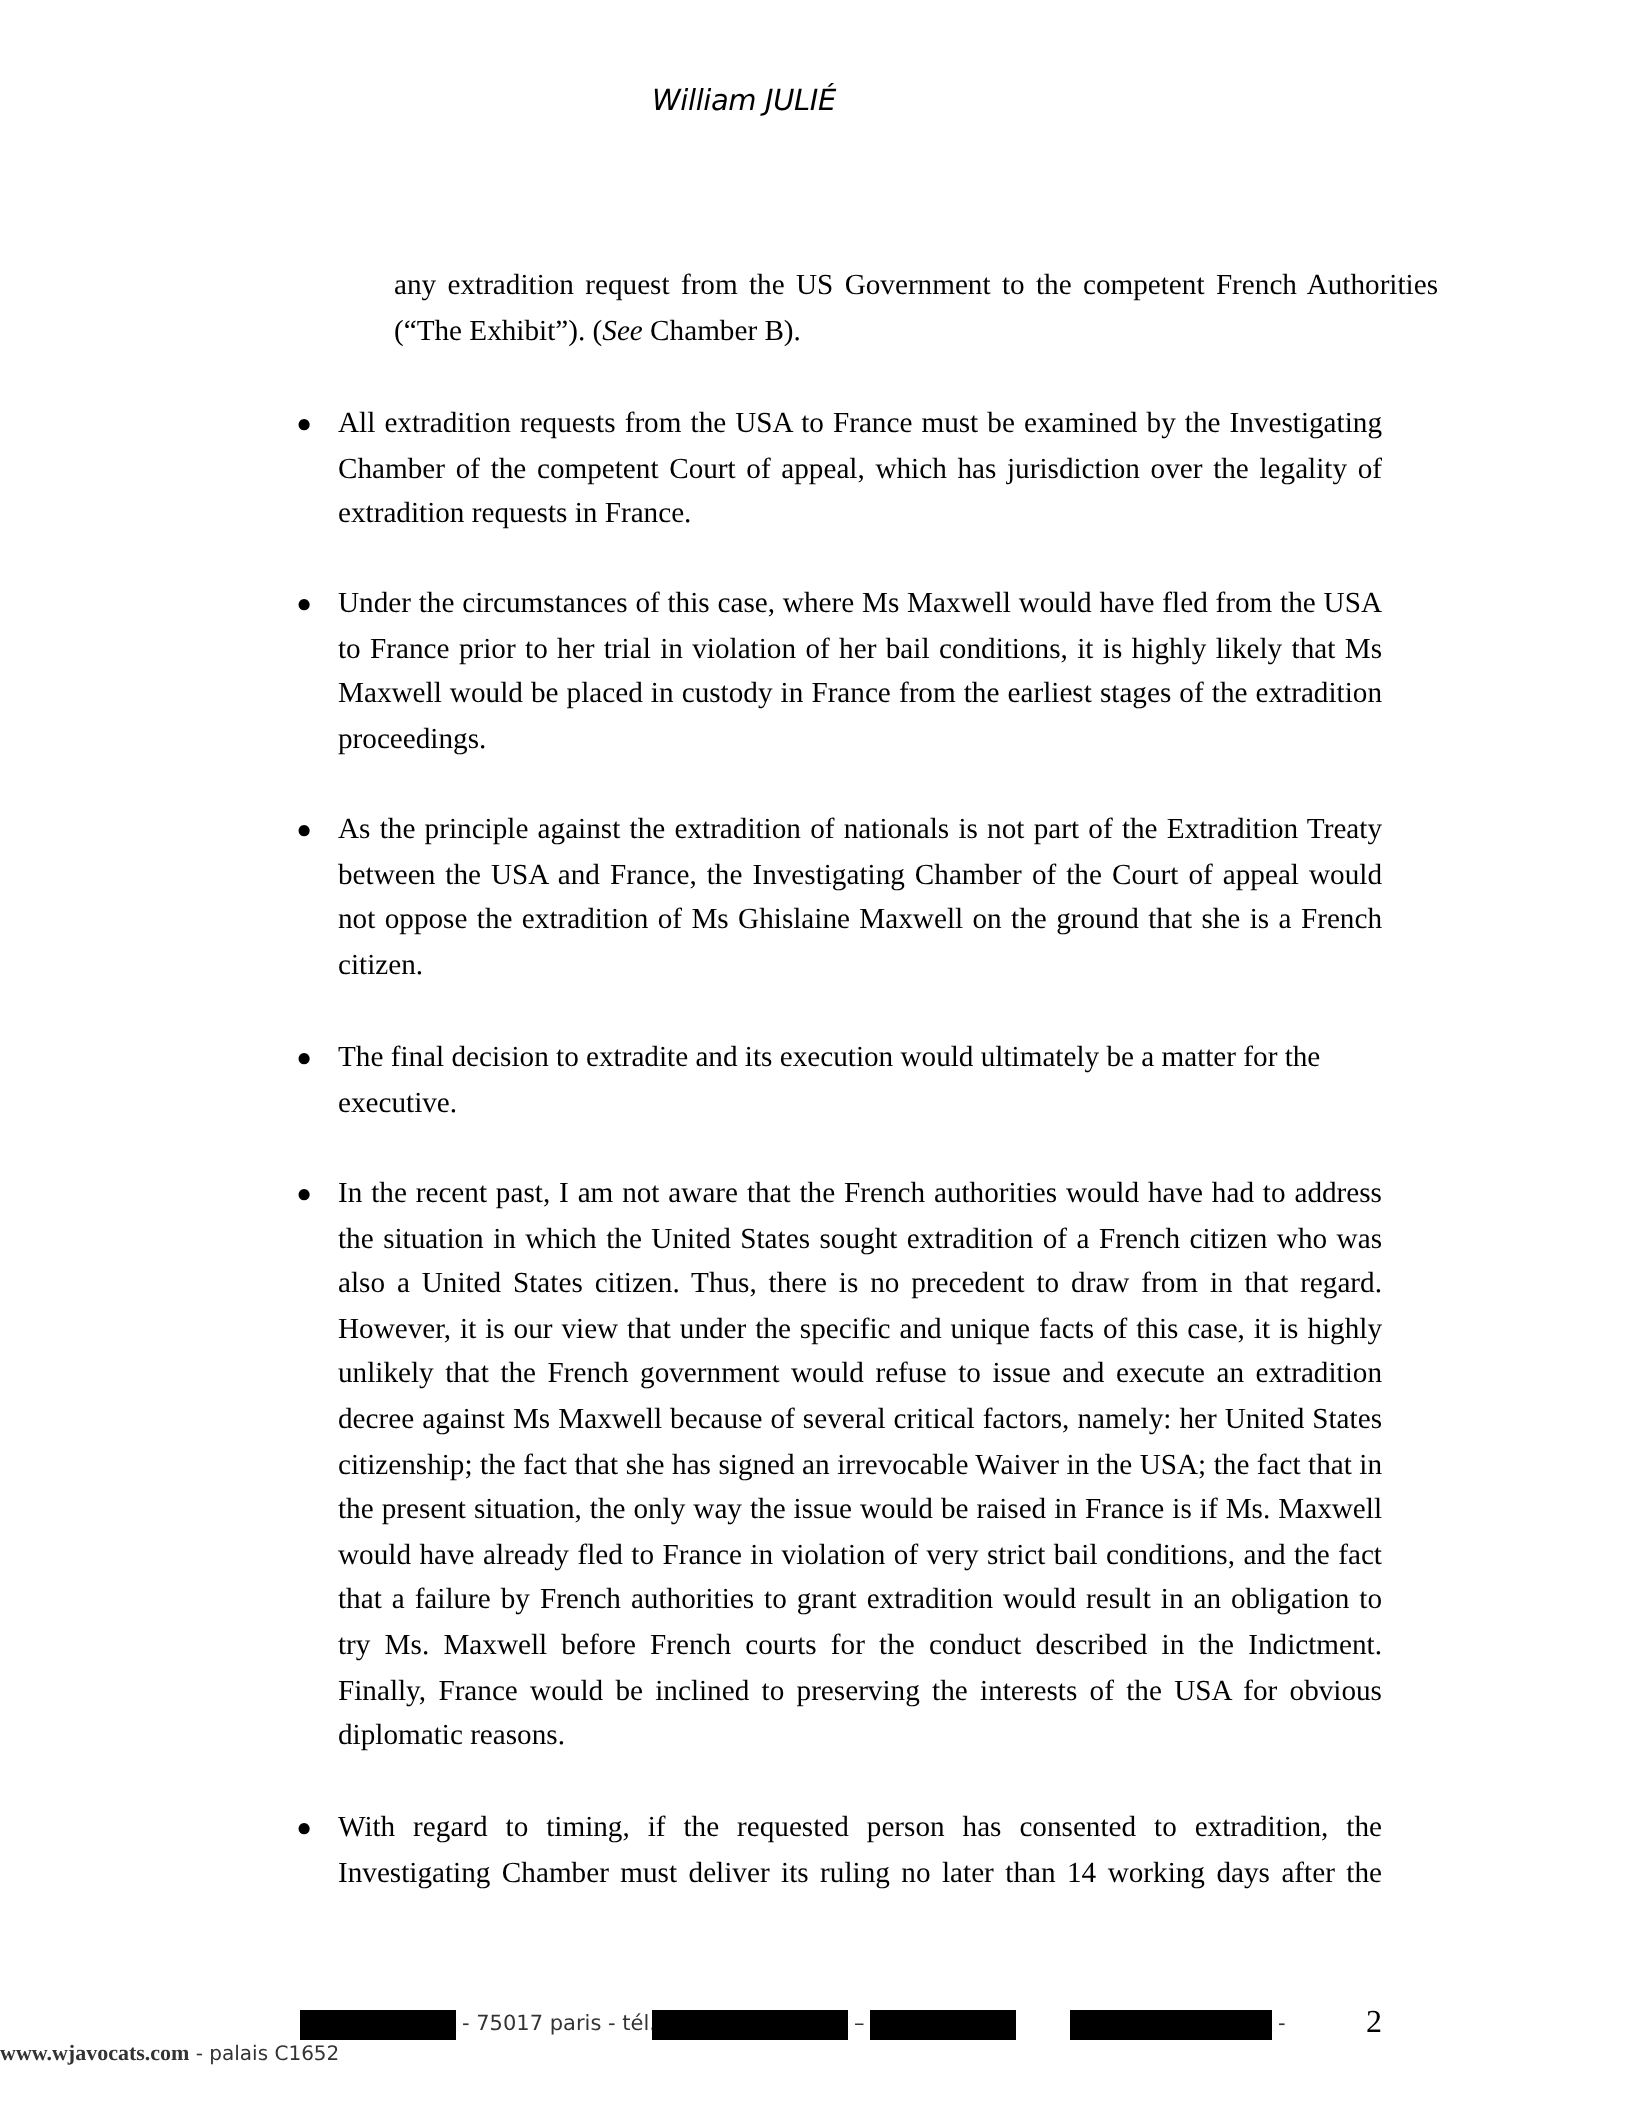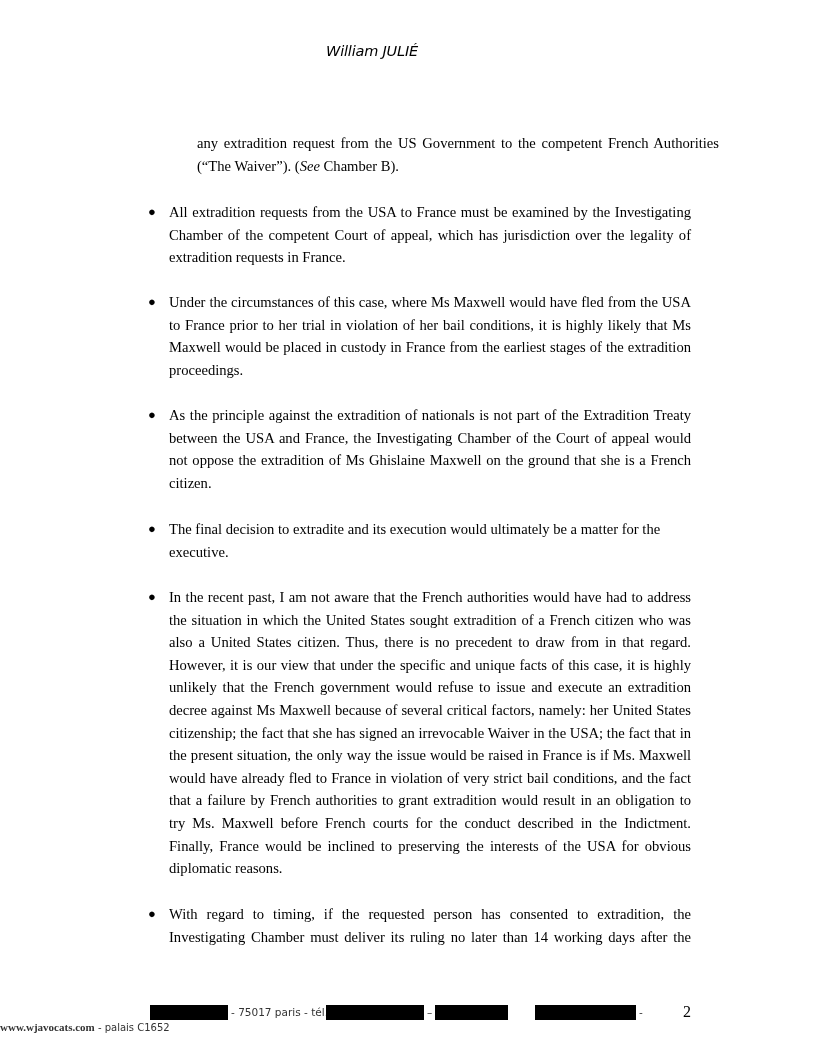--- a/index.html
+++ b/index.html
@@ -120,21 +120,21 @@
   </style>
 </head>
 <body>
 
 <div class="letterhead">
   <div class="name">William JULIÉ</div>
 </div>
 
 <div class="body-text" style="top:132px;">
   <div class="para" style="text-align:justify; text-align-last:justify;">any extradition request from the US Government to the competent French Authorities</div>
-  <div class="para" style="text-align:left;"><span>(“The Waiver”).  (</span><i>See</i><span> Chamber B).</span></div>
+  <div class="para" style="text-align:left;"><span>(“The Exhibit”).  (</span><i>See</i><span> Chamber B).</span></div>
 </div>
 
 <div class="bullet-item" style="top:201px;">
   <span class="bullet">●</span>
   <div class="text">All extradition requests from the USA to France must be examined by the Investigating Chamber of the competent Court of appeal, which has jurisdiction over the legality of extradition requests in France.</div>
 </div>
 
 <div class="bullet-item" style="top:291px;">
   <span class="bullet">●</span>
   <div class="text">Under the circumstances of this case, where Ms Maxwell would have fled from the USA to France prior to her trial in violation of her bail conditions, it is highly likely that Ms Maxwell would be placed in custody in France from the earliest stages of the extradition proceedings.</div>

